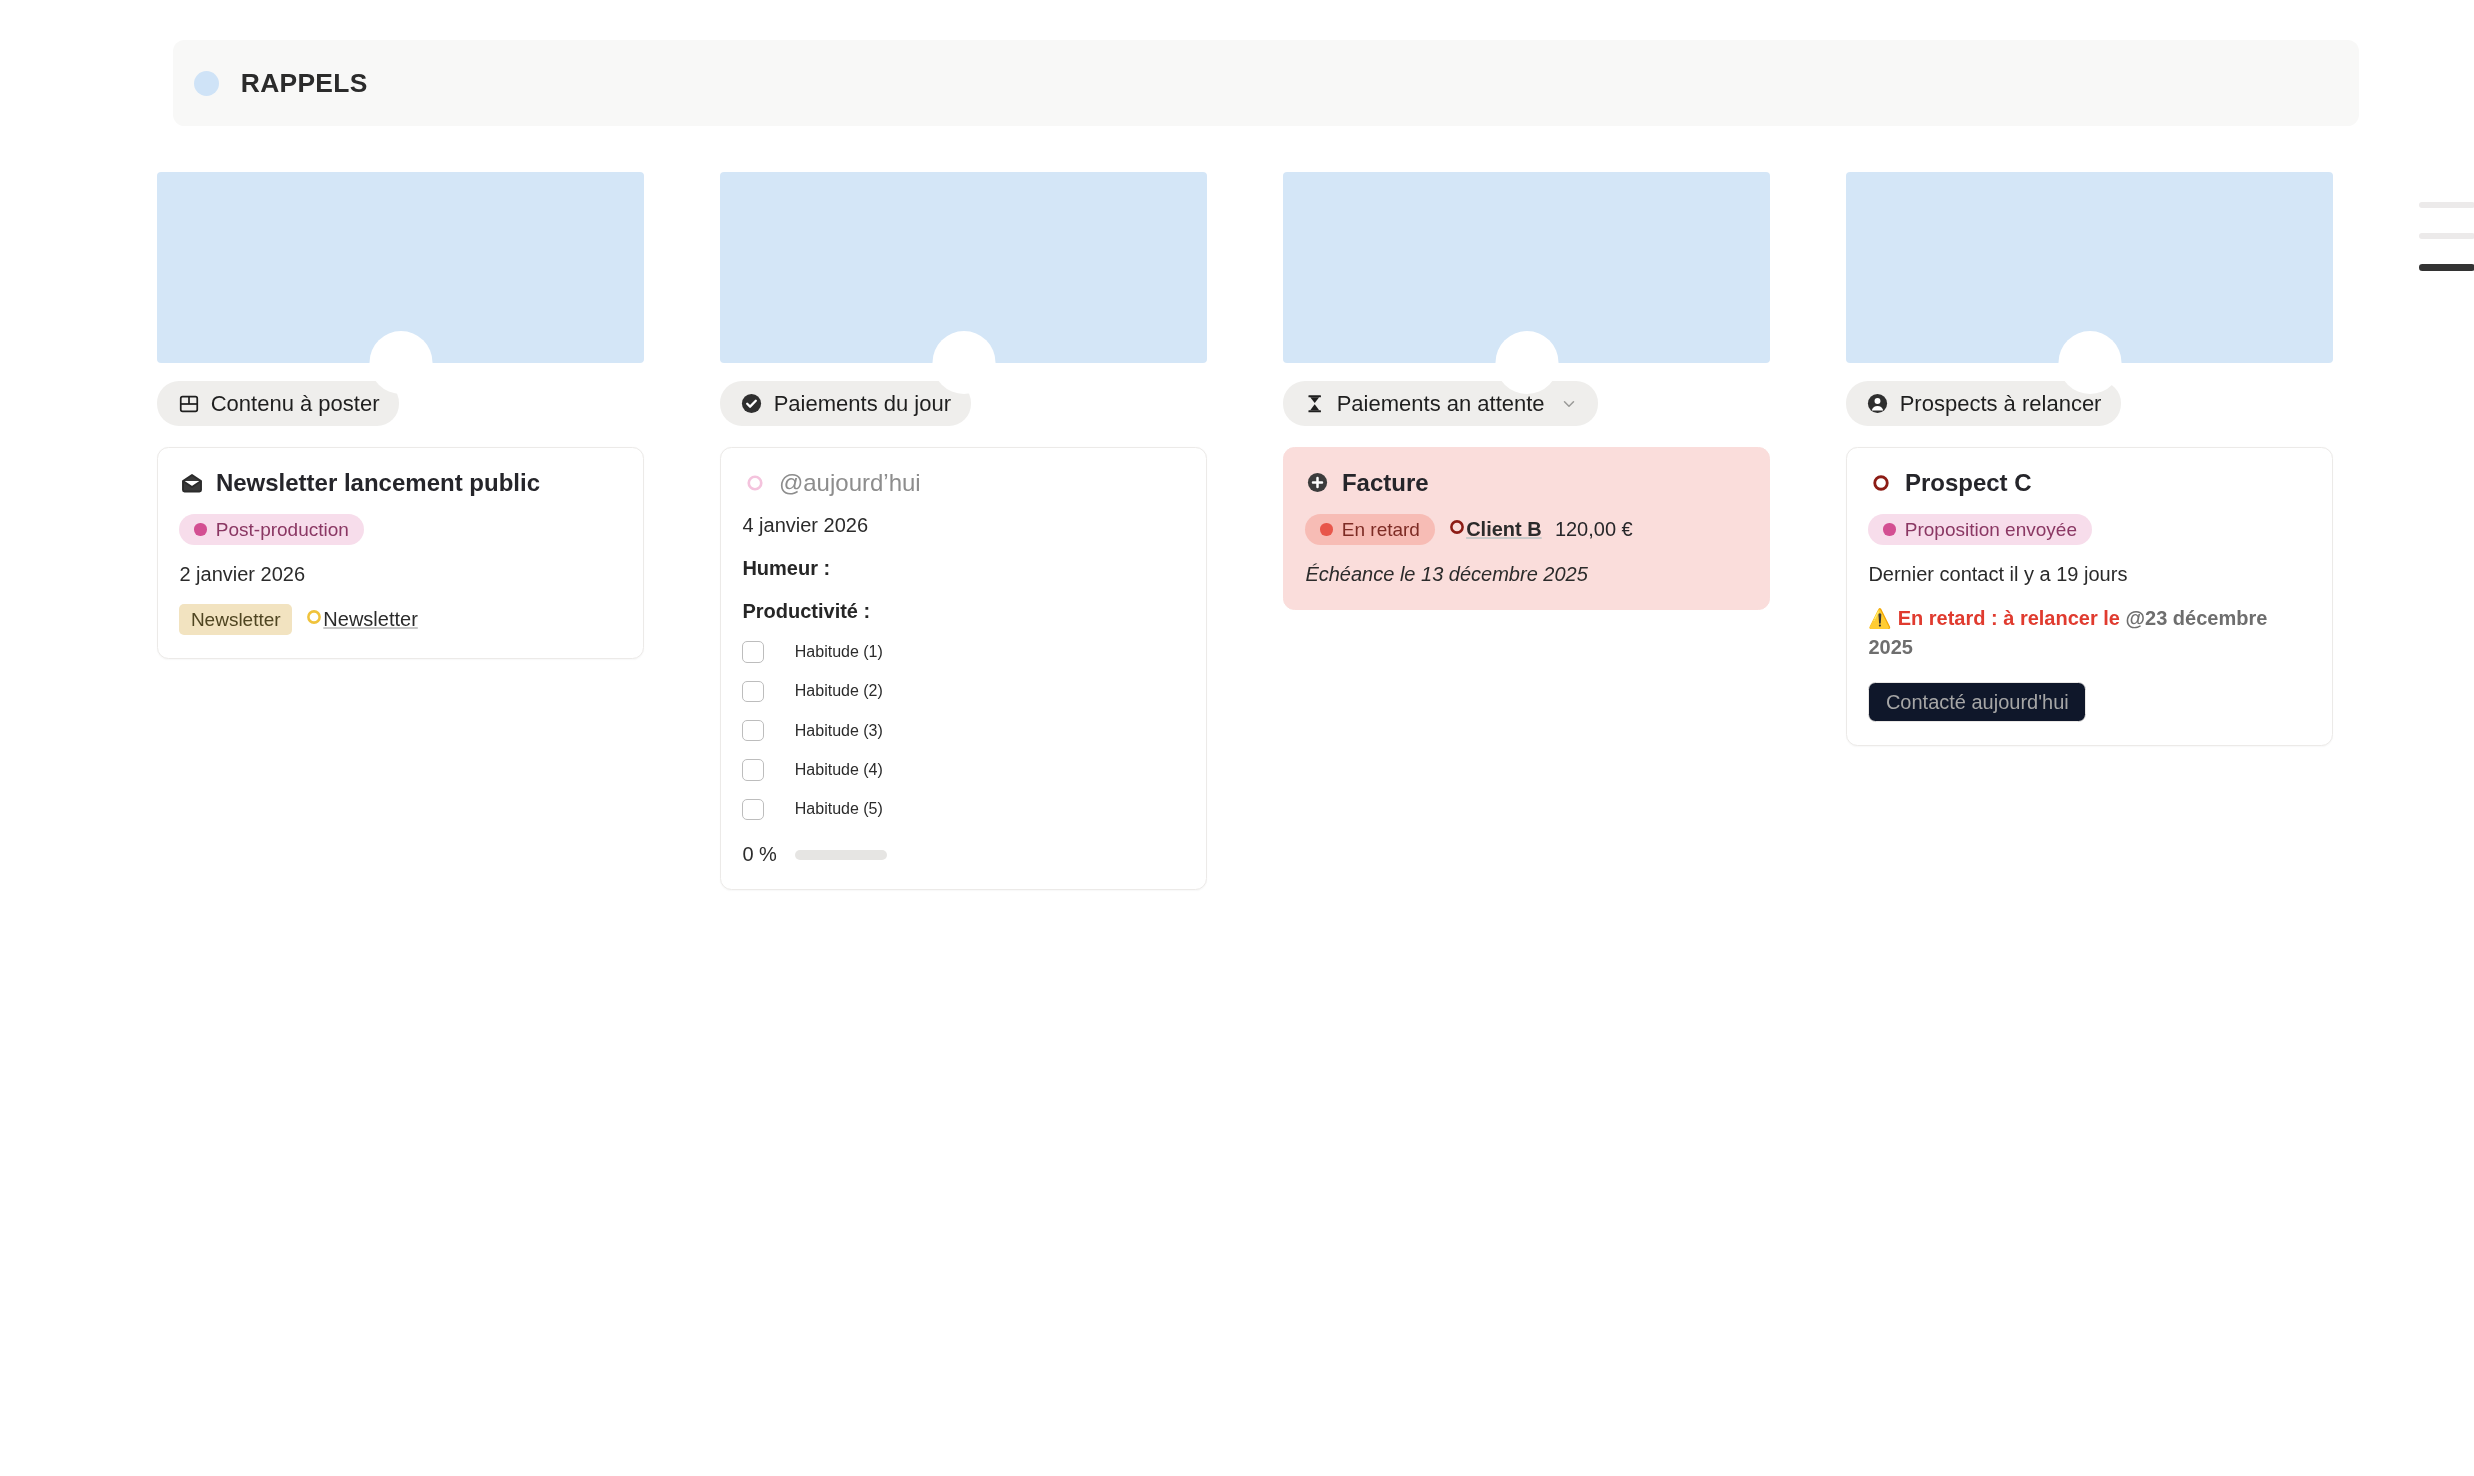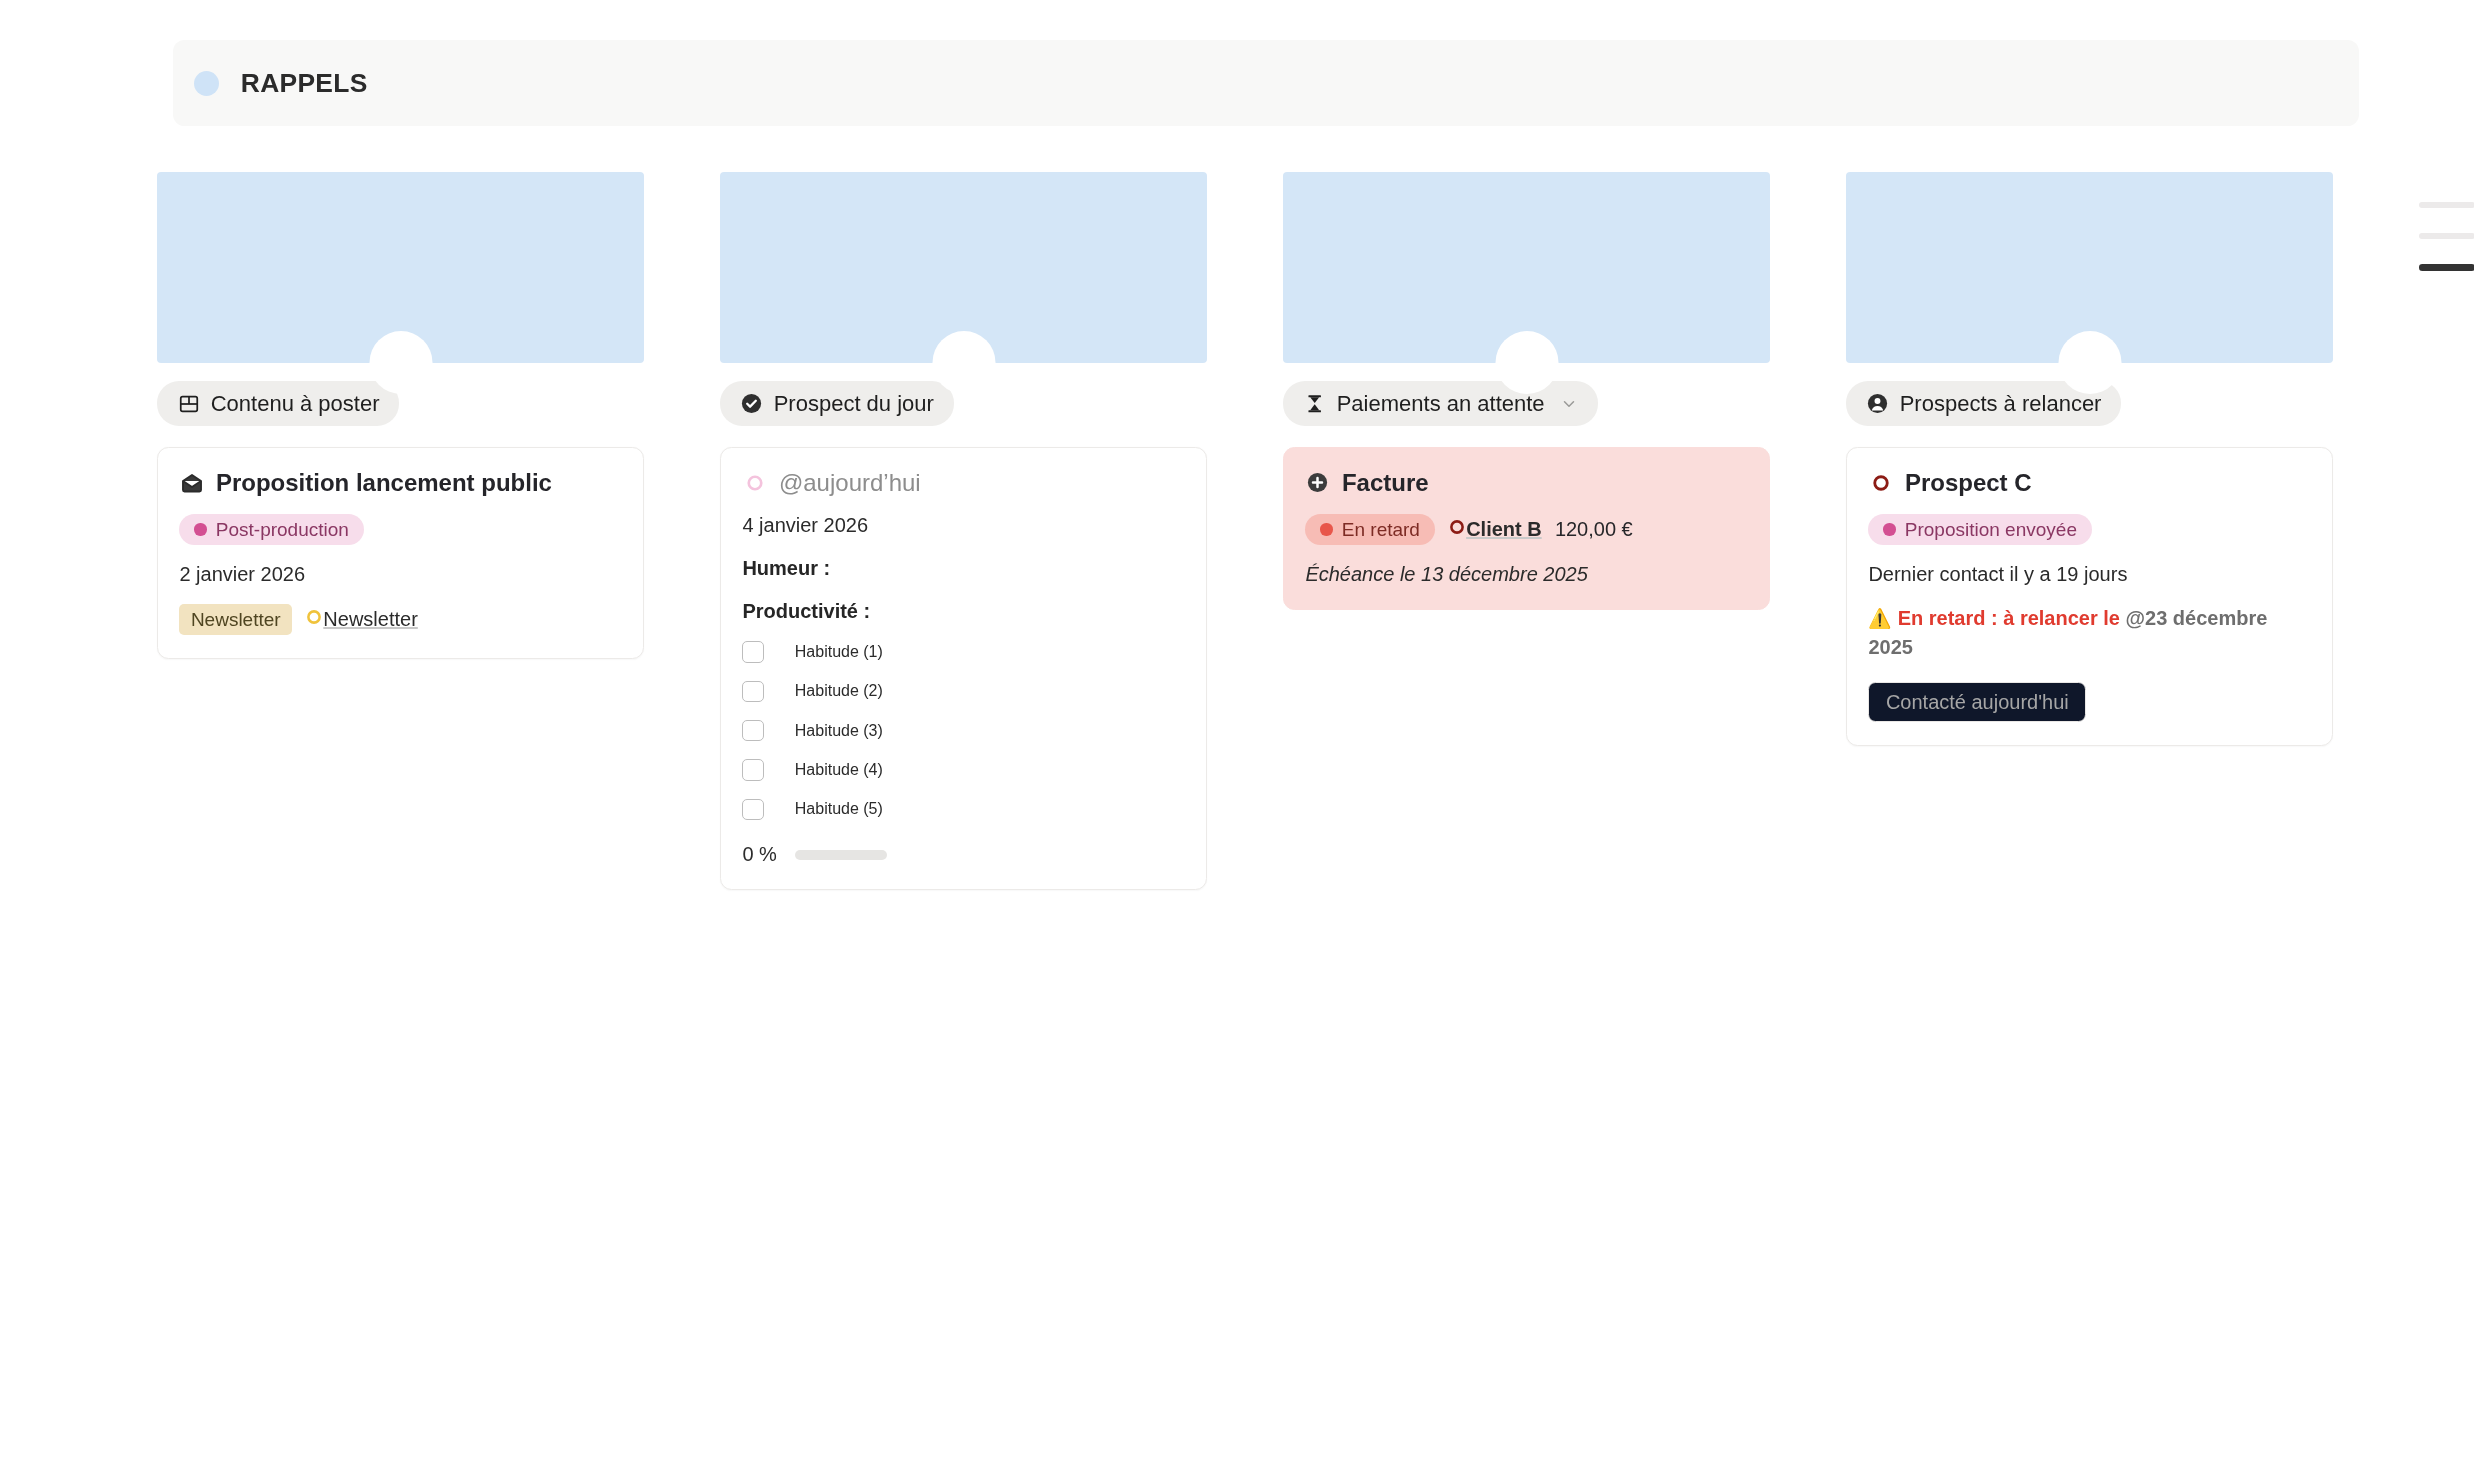--- a/index.html
+++ b/index.html
@@ -320,21 +320,21 @@
       </div>
 
       <div class="card">
         <div class="card-title">
           <span class="t-ico">
             <svg width="24" height="24" viewBox="0 0 24 24" fill="none" stroke="#2b2b2b" stroke-width="1.9" stroke-linejoin="round">
               <path d="M3 10l9-6 9 6v9a1.5 1.5 0 0 1-1.5 1.5h-15A1.5 1.5 0 0 1 3 19z" fill="#3a3a3a" stroke="#2b2b2b"></path>
               <path d="M3 10l9 6 9-6" fill="#ffffff" stroke="#2b2b2b"></path>
             </svg>
           </span>
-          <span>Proposition lancement public</span>
+          <span>Newsletter lancement public</span>
         </div>
 
         <div class="row">
           <span class="status pink">
             <span class="sdot"></span>
             <span>Post-production</span>
           </span>
         </div>
 
         <div class="meta-line">2 janvier 2026</div>
@@ -358,21 +358,21 @@
         <span class="avatar-notch"></span>
       </div>
 
       <div class="col-pill">
         <span class="pill-ico">
           <svg width="23" height="23" viewBox="0 0 24 24">
             <circle cx="12" cy="12" r="10" fill="#2f2f2f"></circle>
             <path d="M7.5 12.3l3 3 6-6.2" fill="none" stroke="#ffffff" stroke-width="2.4" stroke-linecap="round" stroke-linejoin="round"></path>
           </svg>
         </span>
-        <span>Prospect du jour</span>
+        <span>Paiements du jour</span>
       </div>
 
       <div class="card">
         <div class="card-title muted">
           <span class="t-ico">
             <svg width="20" height="20" viewBox="0 0 24 24" fill="none" stroke="#f4c3dd" stroke-width="3.2">
               <circle cx="12" cy="12" r="7.5"></circle>
             </svg>
           </span>
           <span>@aujourd’hui</span>

